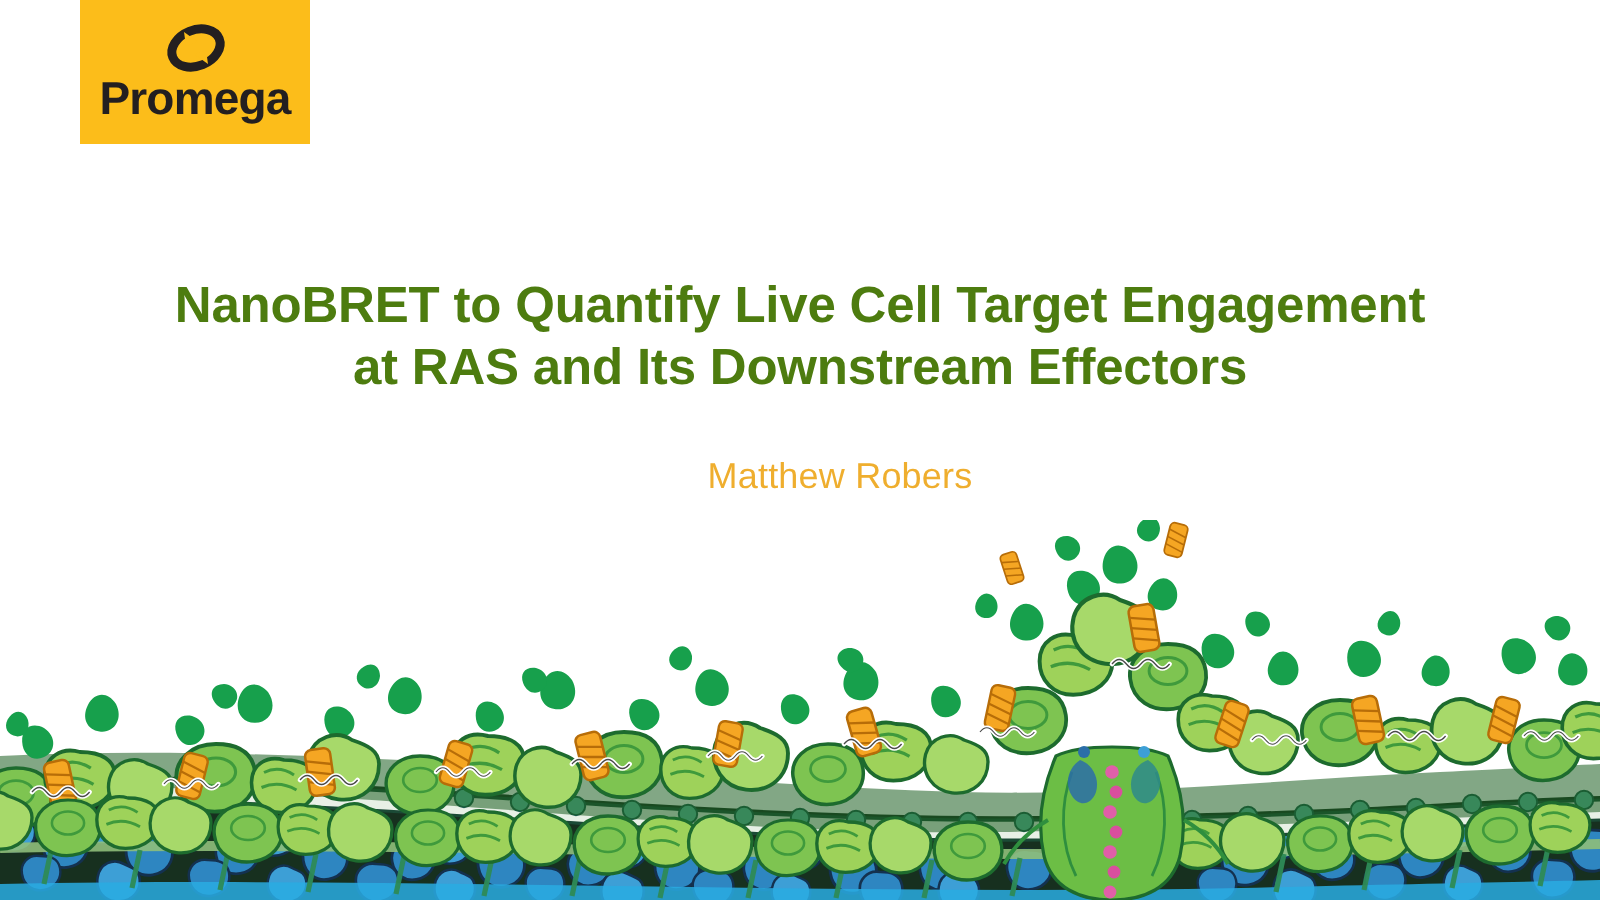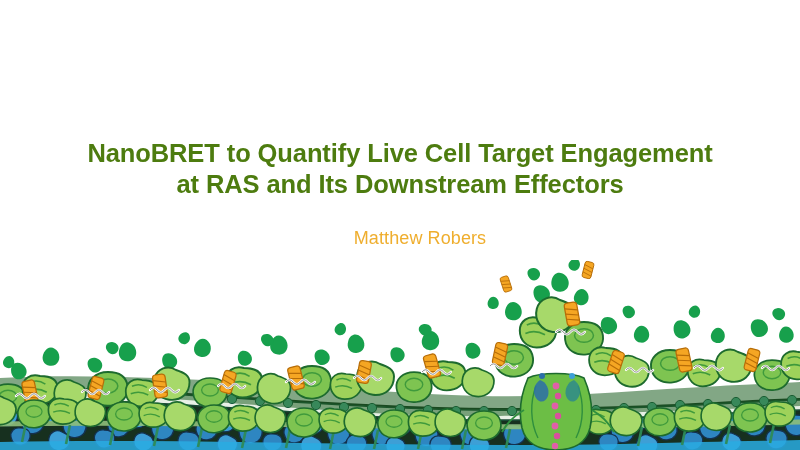--- a/index.html
+++ b/index.html
@@ -52,20 +52,30 @@
     position:absolute;left:0;bottom:0;width:800px;height:190px;
     overflow:hidden;
   }
   #illustration svg{display:block;width:800px;height:190px;}
 </style>
 </head>
 <body>
 
 <div id="slide">
 
+  <div id="logo-block">
+    <svg id="logo-mark" viewBox="0 0 64 52" aria-hidden="true">
+      <g transform="rotate(-22 32 26)">
+        <ellipse cx="32" cy="26" rx="25" ry="18" fill="none" stroke="#231f20" stroke-width="9"></ellipse>
+      </g>
+      <path d="M20 10 L34 20 L22 24 Z" fill="#fcbd1a"></path>
+      <path d="M44 42 L30 32 L42 28 Z" fill="#fcbd1a"></path>
+    </svg>
+    <div id="logo-word">Promega</div>
+  </div>
 
   <div id="title">NanoBRET to Quantify Live Cell Target Engagement
 at RAS and Its Downstream Effectors</div>
   <div id="subtitle">Matthew Robers</div>
 
   <div id="illustration">
     <svg viewBox="0 0 800 190" preserveAspectRatio="none" aria-hidden="true">
       <defs>
         <clipPath id="frameClip">
             <rect x="0" y="0" width="800" height="190"></rect>

